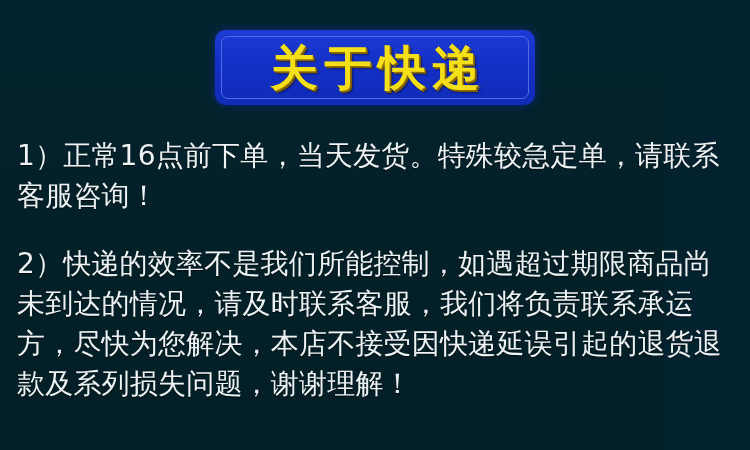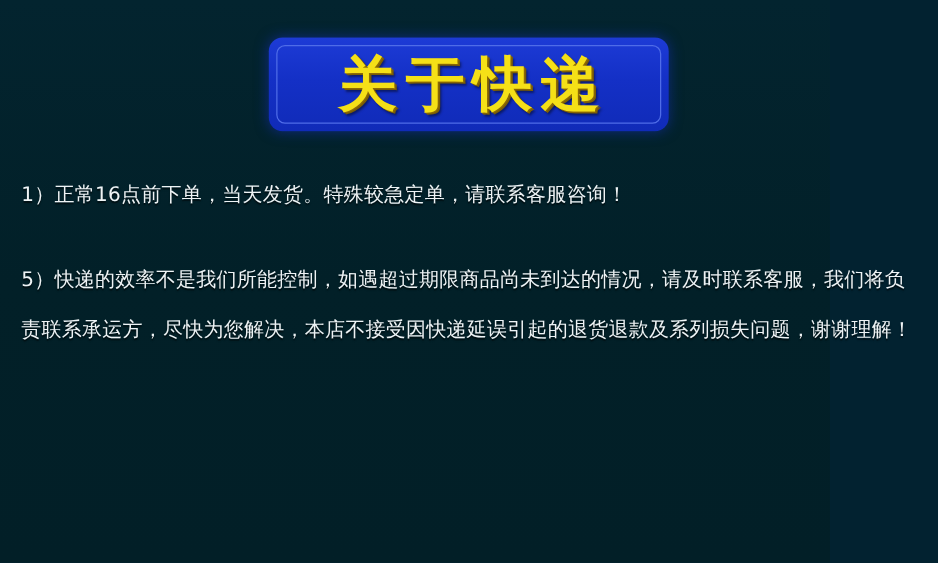--- a/index.html
+++ b/index.html
@@ -77,21 +77,21 @@
   
   .content {
     position: absolute;
     left: 17px;
     top: 136px;
     width: 718px;
   }
 
   .para {
     color: #eef3f5;
-    font-size: 16px;
+    font-size: 28px;
     line-height: 40px;
     letter-spacing: 0.2px;
     text-shadow: 0 1px 1px rgba(0,0,0,0.6);
     font-family: "DejaVu Sans", "Liberation Sans", sans-serif;
     margin: 0 0 28px 0;
     text-align: left;
     word-break: break-all;
   }
   .para:last-child { margin-bottom: 0; }
 </style>
@@ -102,16 +102,16 @@
 
   <div class="banner-wrap">
     <div class="banner">
       <div class="banner-inner-border"></div>
       <div class="banner-title">关于快递</div>
     </div>
   </div>
 
   <div class="content">
     <p class="para">1）正常16点前下单，当天发货。特殊较急定单，请联系客服咨询！</p>
-    <p class="para">5）快递的效率不是我们所能控制，如遇超过期限商品尚未到达的情况，请及时联系客服，我们将负责联系承运方，尽快为您解决，本店不接受因快递延误引起的退货退款及系列损失问题，谢谢理解！</p>
+    <p class="para">2）快递的效率不是我们所能控制，如遇超过期限商品尚未到达的情况，请及时联系客服，我们将负责联系承运方，尽快为您解决，本店不接受因快递延误引起的退货退款及系列损失问题，谢谢理解！</p>
   </div>
 
 </div>
 
 </body></html>

